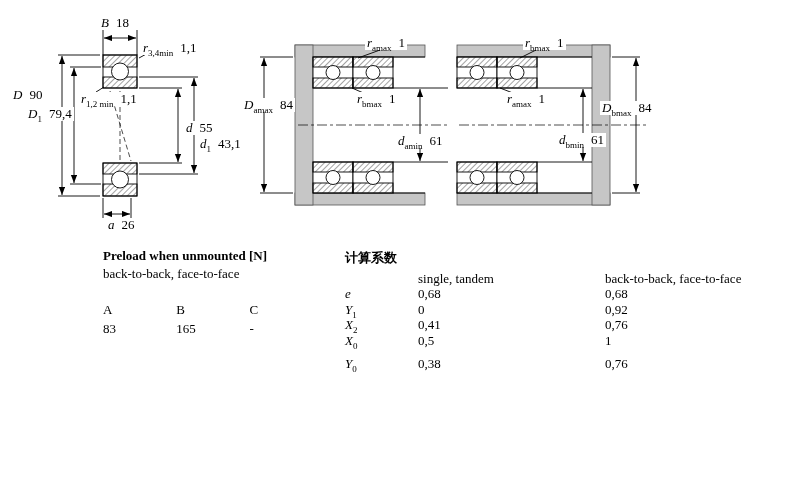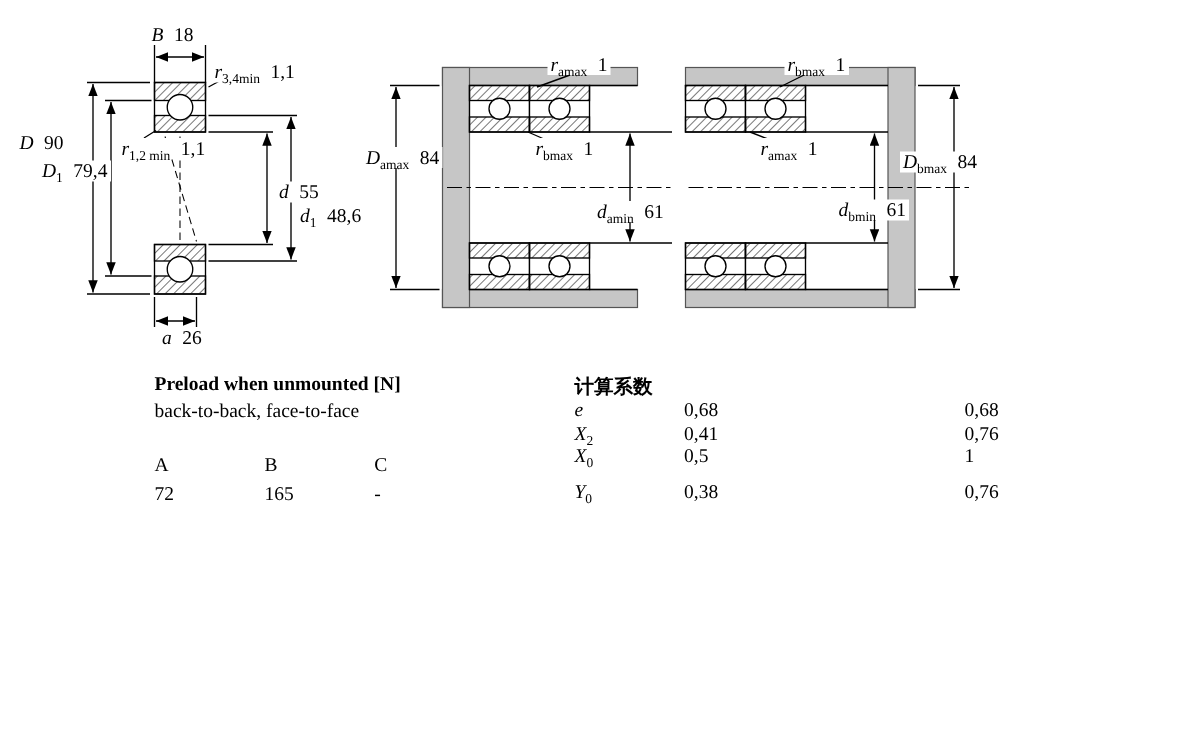--- a/index.html
+++ b/index.html
@@ -11,21 +11,21 @@
   .dim i{font-style:italic;font-family:"Liberation Serif",serif;}
   .dim sub{font-size:9px;line-height:0;}
   .dim .val{margin-left:7px;}
   .tbl{position:absolute;font-size:13px;line-height:15px;}
   .tbl .title{font-weight:bold;white-space:nowrap;}
   .preload{left:103px;top:248px;}
   .preload .sub{margin-top:3px;white-space:nowrap;}
   .preload .hrow{margin-top:21px;}
   .preload .vrow{margin-top:4px;}
   .pcol{display:inline-block;width:70px;}
-  .factors{left:345px;top:250px;margin-left:38px;}
+  .factors{left:345px;top:250px;}
   .factors .heads{margin-top:6px;white-space:nowrap;}
   .frow{height:15.5px;line-height:15.5px;white-space:nowrap;}
   .frow.gap{margin-top:8px;}
   .frow i{font-style:italic;font-family:"Liberation Serif",serif;}
   .frow sub{font-size:9px;line-height:0;}
   .c0{display:inline-block;width:73px;}
   .c1{display:inline-block;width:187px;}
   .c2{display:inline-block;}
 </style>
 </head>
@@ -192,21 +192,21 @@
     <line x1="518" y1="95" x2="500" y2="88"></line>
   </g>
 </svg>
 
 <div class="dim" style="left:99px;top:16px"><i>B</i><sub></sub><span class="val">18</span></div>
 <div class="dim" style="left:141px;top:41px"><i>r</i><sub>3,4min</sub><span class="val">1,1</span></div>
 <div class="dim" style="left:11px;top:88px"><i>D</i><sub></sub><span class="val">90</span></div>
 <div class="dim" style="left:79px;top:92px"><i>r</i><sub>1,2 min</sub><span class="val">1,1</span></div>
 <div class="dim" style="left:26px;top:107px"><i>D</i><sub>1</sub><span class="val">79,4</span></div>
 <div class="dim" style="left:184px;top:121px"><i>d</i><sub></sub><span class="val">55</span></div>
-<div class="dim" style="left:198px;top:137px"><i>d</i><sub>1</sub><span class="val">48,6</span></div>
+<div class="dim" style="left:198px;top:137px"><i>d</i><sub>1</sub><span class="val">43,1</span></div>
 <div class="dim" style="left:106px;top:218px"><i>a</i><sub></sub><span class="val">26</span></div>
 
 <div class="dim" style="left:365px;top:36px"><i>r</i><sub>amax</sub><span class="val">1</span></div>
 <div class="dim" style="left:242px;top:98px"><i>D</i><sub>amax</sub><span class="val">84</span></div>
 <div class="dim" style="left:355px;top:92px"><i>r</i><sub>bmax</sub><span class="val">1</span></div>
 <div class="dim" style="left:396px;top:134px"><i>d</i><sub>amin</sub><span class="val">61</span></div>
 
 <div class="dim" style="left:523px;top:36px"><i>r</i><sub>bmax</sub><span class="val">1</span></div>
 <div class="dim" style="left:505px;top:92px"><i>r</i><sub>amax</sub><span class="val">1</span></div>
 <div class="dim" style="left:600px;top:101px"><i>D</i><sub>bmax</sub><span class="val">84</span></div>
@@ -214,30 +214,36 @@
 
 <div class="tbl preload">
   <div class="title">Preload when unmounted [N]</div>
   <div class="sub">back-to-back, face-to-face</div>
   <div class="hrow">
     <span class="pcol">A</span>
     <span class="pcol">B</span>
     <span class="pcol">C</span>
   </div>
   <div class="vrow">
-    <span class="pcol">72</span>
+    <span class="pcol">83</span>
     <span class="pcol">165</span>
     <span class="pcol">-</span>
   </div>
 </div>
 
 <div class="tbl factors">
   <div class="title">计算系数</div>
+  <div class="heads">
+    <span class="c0"></span><span class="c1">single, tandem</span><span class="c2">back-to-back, face-to-face</span>
+  </div>
   <div class="frow">
     <span class="c0"><i>e</i><sub></sub></span><span class="c1">0,68</span><span class="c2">0,68</span>
+  </div>
+  <div class="frow">
+    <span class="c0"><i>Y</i><sub>1</sub></span><span class="c1">0</span><span class="c2">0,92</span>
   </div>
   <div class="frow">
     <span class="c0"><i>X</i><sub>2</sub></span><span class="c1">0,41</span><span class="c2">0,76</span>
   </div>
   <div class="frow">
     <span class="c0"><i>X</i><sub>0</sub></span><span class="c1">0,5</span><span class="c2">1</span>
   </div>
   <div class="frow gap">
     <span class="c0"><i>Y</i><sub>0</sub></span><span class="c1">0,38</span><span class="c2">0,76</span>
   </div>

